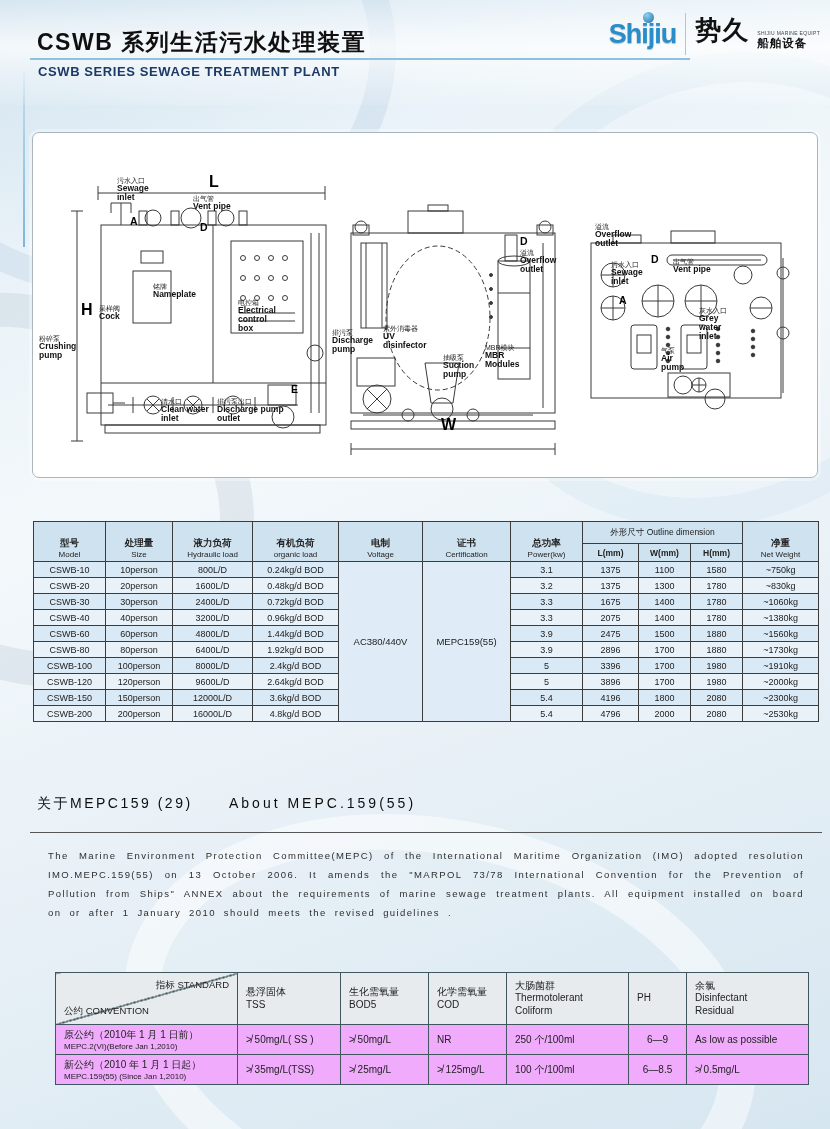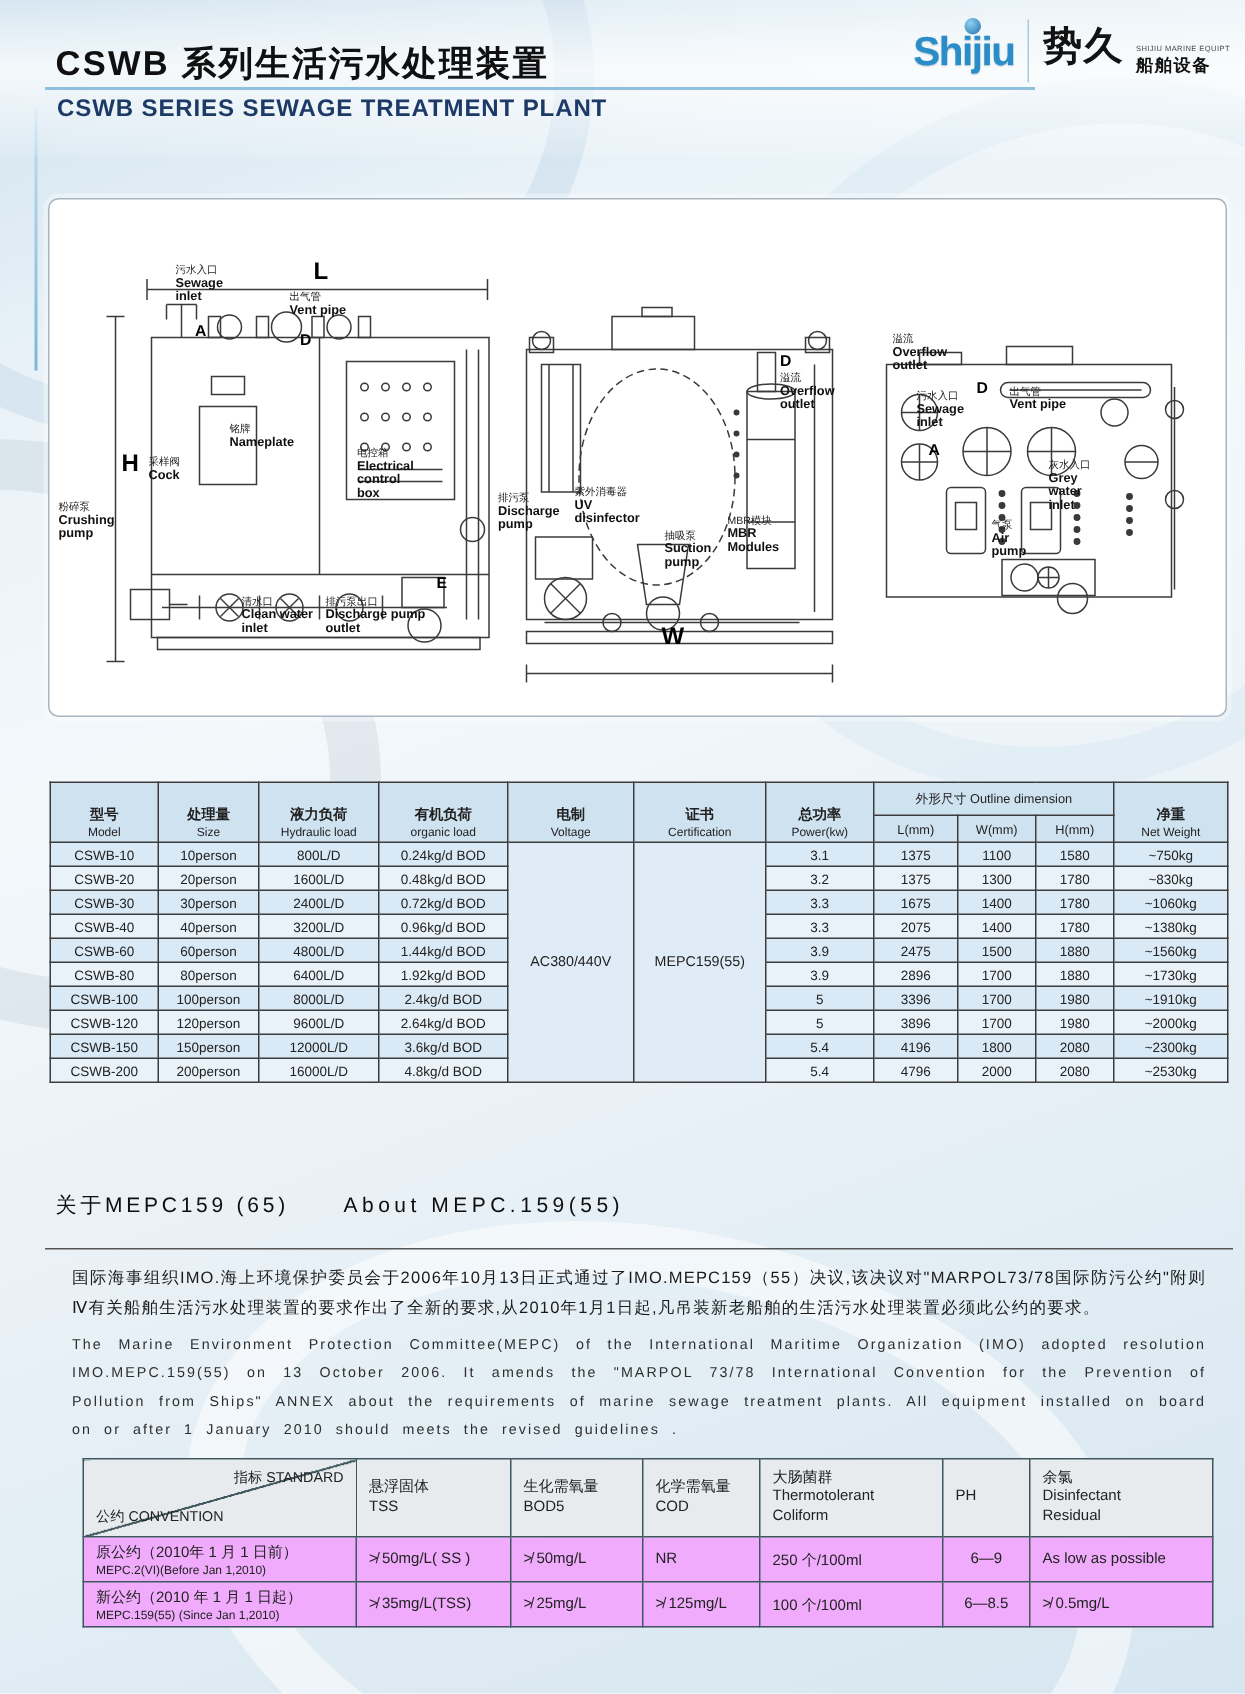--- a/index.html
+++ b/index.html
@@ -18,21 +18,21 @@
   .swirl.s4 { left:120px; top:820px; width:640px; height:420px; border:36px solid rgba(255,255,255,0.5); transform:rotate(12deg); }
   .leftline { position:absolute; left:23px; top:72px; width:2px; height:175px;
     background:linear-gradient(#c4dff0,#7fb5d6); }
 
   
   .header { position:absolute; left:0; top:0; width:830px; height:105px;
     background:linear-gradient(180deg,rgba(255,255,255,0.15),rgba(255,255,255,0.75) 45%,rgba(255,255,255,0.1)); }
   .title-cn { position:absolute; left:37px; top:27px; font-size:23px; font-weight:bold;
     letter-spacing:1.5px; color:#101010; }
   .title-rule { position:absolute; left:30px; top:58px; width:660px; height:2px; background:#8fc0dd; }
-  .title-en { position:absolute; left:38px; top:64px; font-size:16px; font-weight:bold;
+  .title-en { position:absolute; left:38px; top:64px; font-size:13px; font-weight:bold;
     letter-spacing:0.6px; color:#1d3a66; }
   .logo { position:absolute; right:10px; top:13px; display:flex; align-items:center; gap:9px; }
   .logo-word { position:relative; font-size:27px; font-weight:bold; color:#2b8dc8;
     letter-spacing:-1px; text-shadow:0 1px 1px rgba(20,80,120,0.35); }
   .logo-blob { position:absolute; left:34px; top:-7px; width:11px; height:11px; border-radius:50%;
     background:radial-gradient(circle at 35% 30%,#8fd0ef,#1f6fae); }
   .logo-div { width:1px; height:42px; background:#a9c9db; }
   .logo-right { display:flex; align-items:flex-start; gap:8px; }
   .logo-cn { font-size:26px; font-weight:bold; color:#121212; line-height:1; letter-spacing:1px; }
   .logo-col { display:flex; flex-direction:column; margin-top:13px; }
@@ -48,21 +48,21 @@
   .lcn { font-size:7px; color:#222; }
   .len { font-size:8.5px; font-weight:bold; color:#111; }
   .pre { white-space:pre-line; }
   .marker { position:absolute; font-size:10.5px; font-weight:bold; color:#000; }
   .dim { position:absolute; font-size:16px; font-weight:bold; color:#000; }
 
   
   .spec { position:absolute; left:33px; top:521px; width:785px; border-collapse:collapse; table-layout:fixed; }
   .spec th,.spec td { border:1px solid #3c3c3c; text-align:center; vertical-align:middle; padding:0; }
   .spec thead th { background:#cfe2f0; height:22px; }
-  .spec thead tr.h2 th { height:18px; font-size:8.5px; font-weight:normal; }
+  .spec thead tr.h2 th { height:18px; font-size:8.5px; font-weight:bold; }
   .hcn { font-size:9.5px; font-weight:bold;margin-top:13px; }
   .hen { font-size:8px; font-weight:normal; }
   .spec thead th.outline { font-size:8.5px; font-weight:normal; }
   .spec tbody td { font-size:9px; height:16px; }
   .spec tbody tr:nth-child(odd) td { background:#d9e9f5; }
   .spec tbody tr:nth-child(even) td { background:#e9f2f9; }
   .spec td.vc { background:#dfecf7 !important; font-size:9.5px; }
 
   
   .mepc-title { position:absolute; left:37px; top:795px; font-size:14px; color:#0e0e0e; letter-spacing:2.5px; }
@@ -532,26 +532,25 @@
       <td>5.4</td>
         <td>4796</td>
         <td>2000</td>
         <td>2080</td>
         <td>~2530kg</td>
     </tr>
   </tbody>
 </table>
 
 <div class="mepc-title">
-  <span>关于MEPC159 (65)</span>
+  <span>关于MEPC159 (29)</span>
   <span class="en">About MEPC.159(55)</span>
 </div>
 <div class="mepc-rule"></div>
 <div class="paras">
-  <p class="para-cn">国际海事组织IMO.海上环境保护委员会于2006年10月13日正式通过了IMO.MEPC159（55）决议,该决议对"MARPOL73/78国际防污公约"附则Ⅳ有关船舶生活污水处理装置的要求作出了全新的要求,从2010年1月1日起,凡吊装新老船舶的生活污水处理装置必须此公约的要求。</p>
   <p class="para-en">The Marine Environment Protection Committee(MEPC) of the International Maritime Organization (IMO) adopted resolution IMO.MEPC.159(55) on 13 October 2006. It amends the "MARPOL 73/78 International Convention for the Prevention of Pollution from Ships" ANNEX about the requirements of marine sewage treatment plants. All equipment installed on board on or after 1 January 2010 should meets the revised guidelines .</p>
 </div>
 
 <table class="std">
   <colgroup>
     <col style="width:182px">
       <col style="width:103px">
       <col style="width:88px">
       <col style="width:78px">
     <col style="width:122px">

